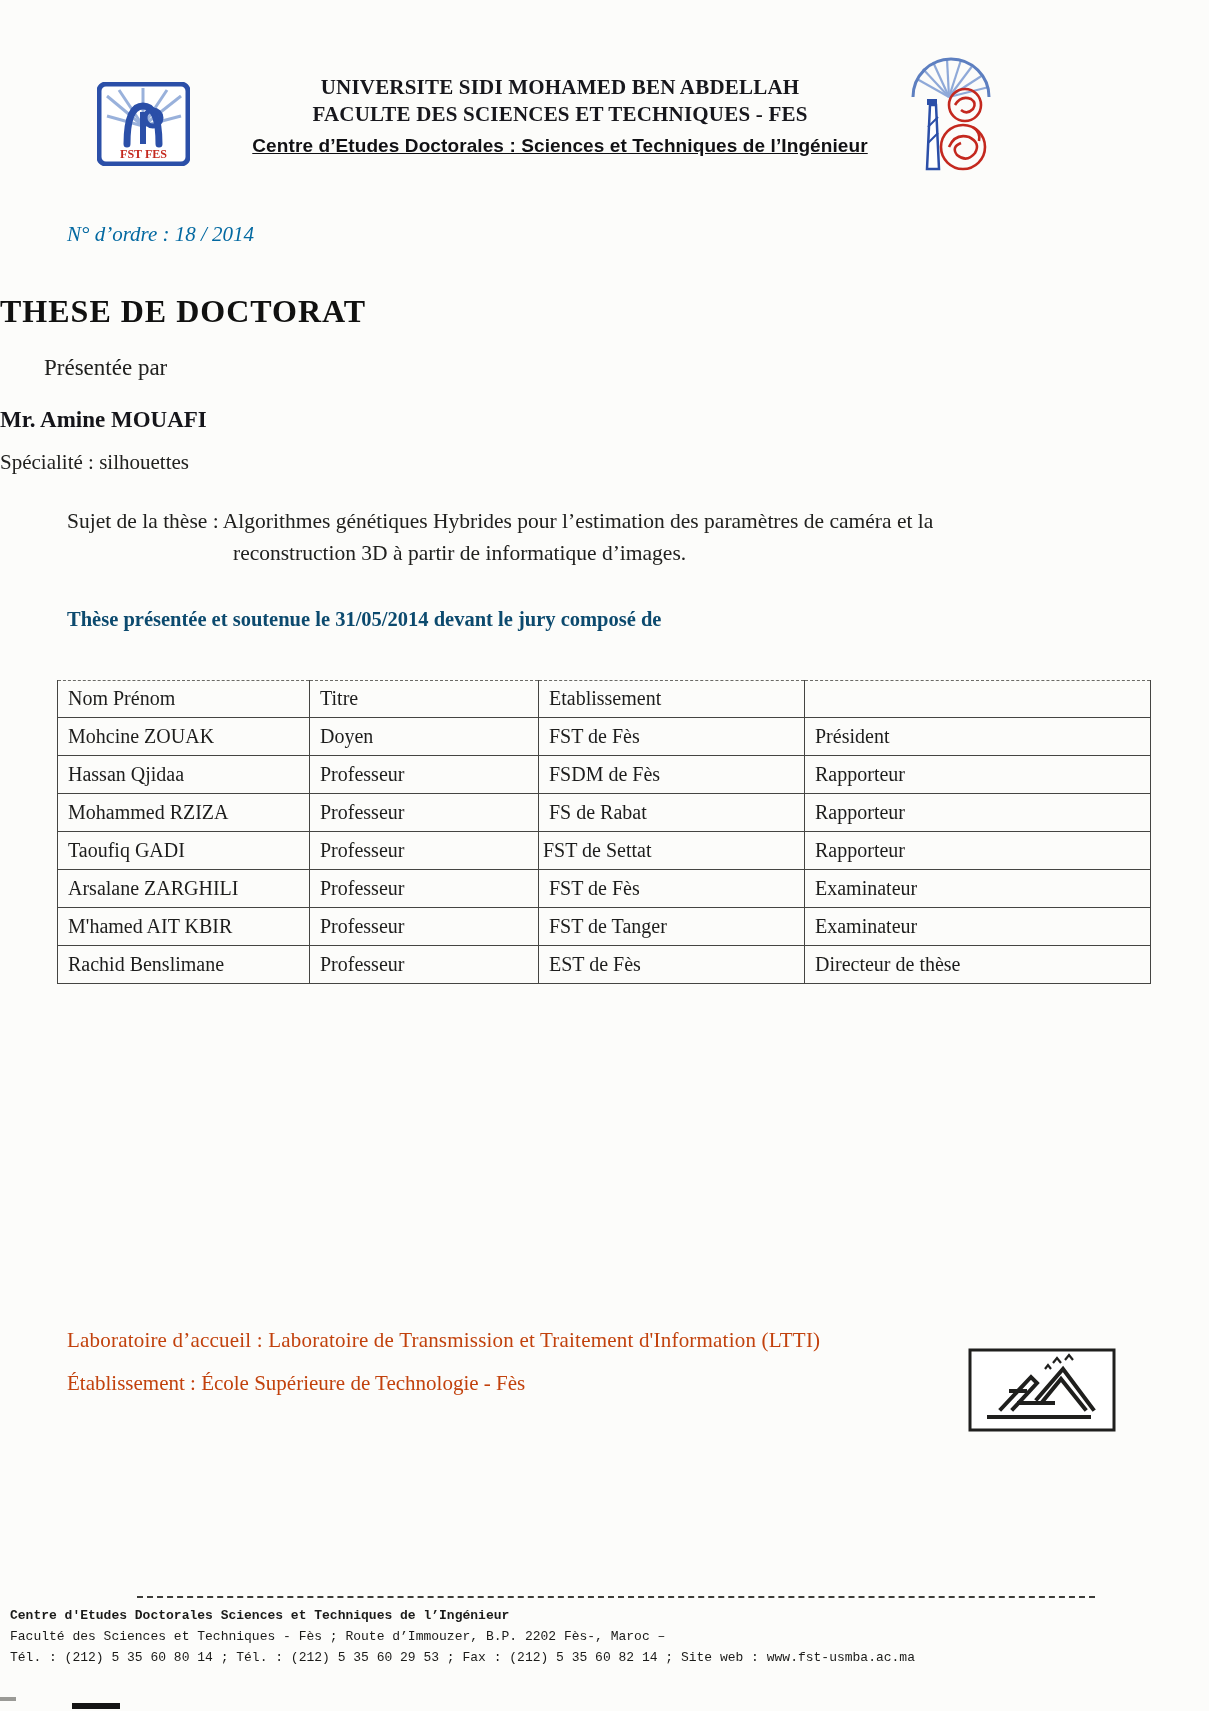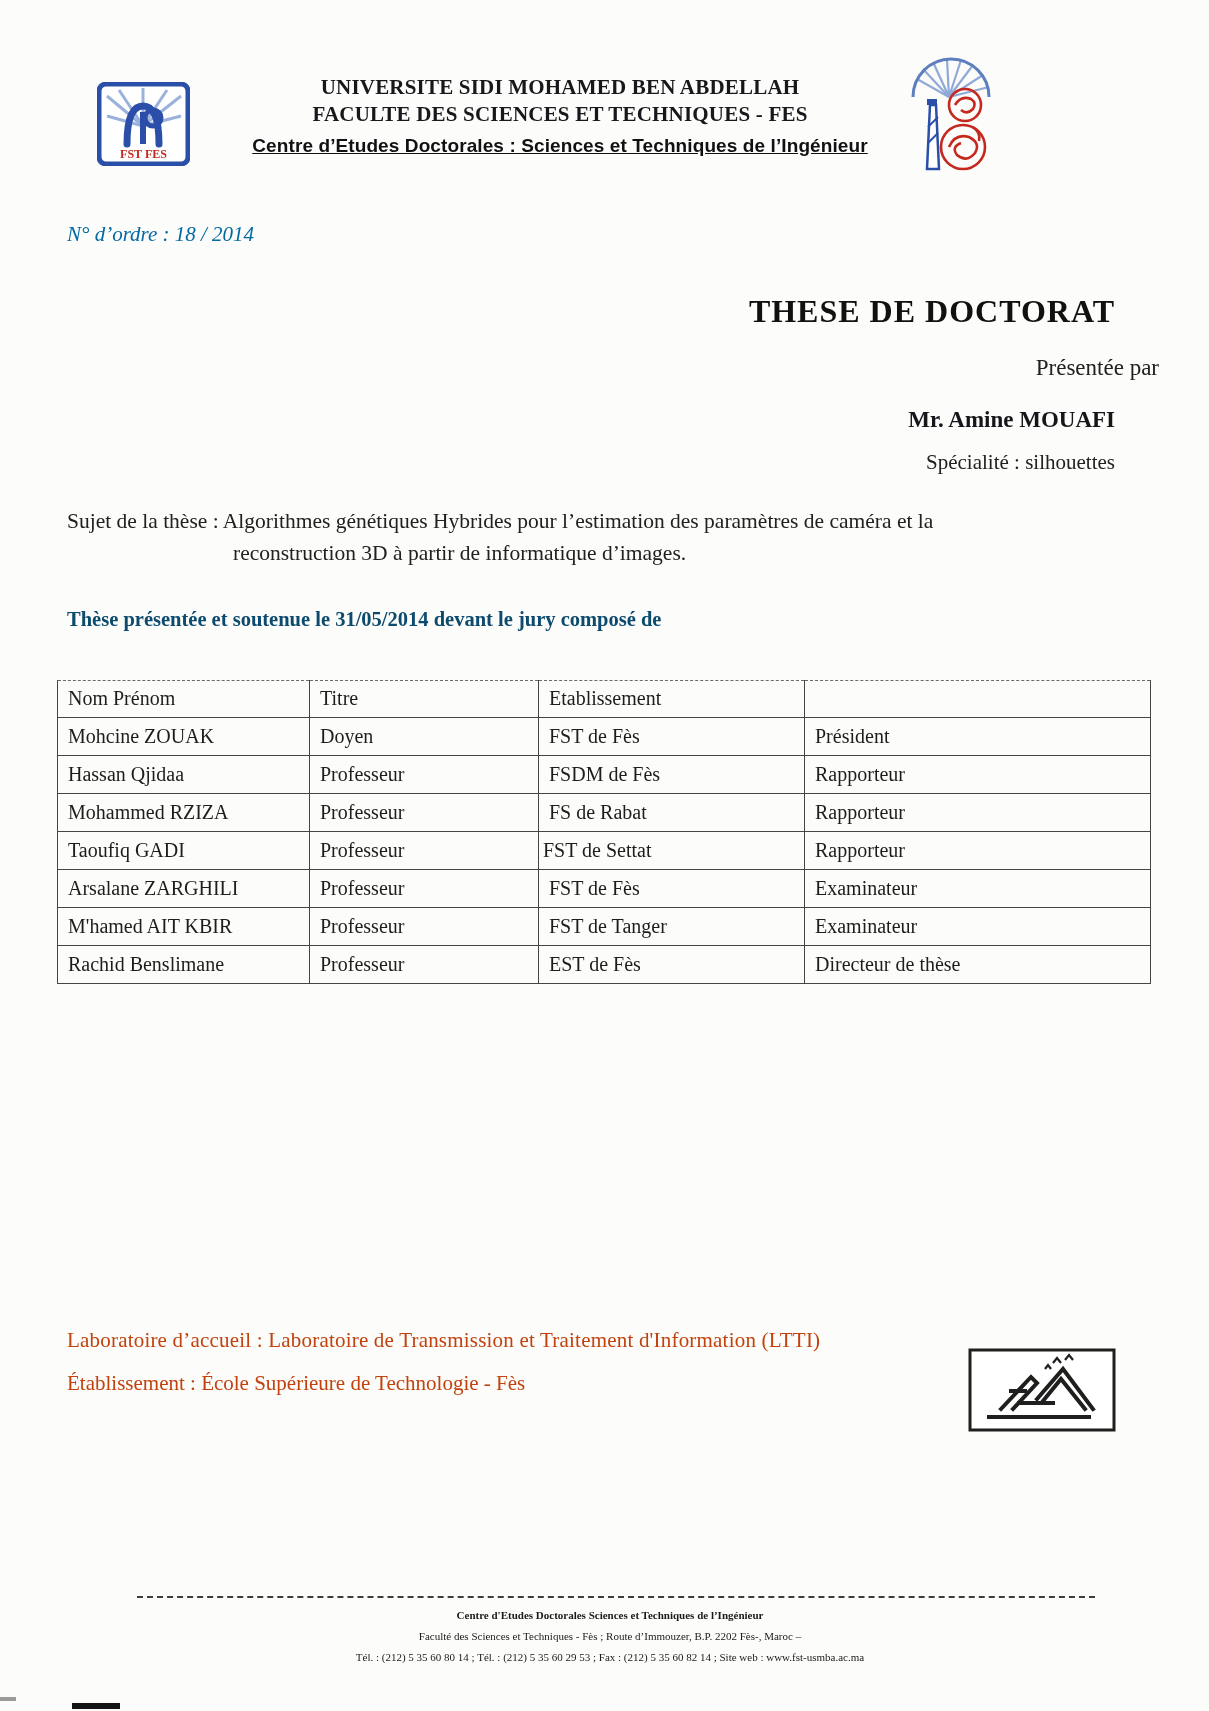--- a/index.html
+++ b/index.html
@@ -20,21 +20,21 @@
     margin-top:7px;
     font-family:"Liberation Sans", sans-serif;
     font-size:19px; font-weight:bold;
     text-decoration:underline;
     color:#111114;
     letter-spacing:.1px;
   }
 
   
   .order-number { left:67px; top:222px; font-size:21px; font-style:italic; color:#0369a1; }
-  .centered-col { left:0; width:1115px; text-align:right; }
+  .centered-col { left:0; width:1115px; text-align:left; }
   .doc-title { top:293px; font-size:32px; font-weight:bold; letter-spacing:1px; color:#111110; }
   .presented-by { top:355px; font-size:23px;margin-left:44px; }
   .author-name { top:407px; font-size:23px; font-weight:bold; color:#15151a; }
   .specialty { top:450px; font-size:21px; }
 
   .subject { left:67px; top:505px; width:1060px; font-size:21.5px; line-height:32px; }
   .subject .line2 { padding-left:166px; }
 
   .defense-line { left:67px; top:608px; font-size:20.5px; font-weight:bold; color:#0c4a6e; }
 
@@ -60,21 +60,21 @@
 
   
   .lab-line { left:67px; font-size:21px; color:#c2410c; }
   .lab-accueil { top:1328px; letter-spacing:.2px; }
   .lab-etab { top:1371px; }
 
   .stamp-box { left:967px; top:1347px; width:150px; height:86px; }
 
   .sep-dashed { left:137px; top:1596px; width:958px; border-top:2px dashed #3c3c38; height:0; }
 
-  .footer { left:10px; top:1605px; width:1200px; text-align:center; font-size:11px; line-height:21px; color:#1a1a18; }
+  .footer { left:10px; top:1605px; width:1200px; text-align:left; font-size:13px; line-height:21px; color:#1a1a18;font-family:Liberation Mono, monospace; }
   .footer .f1 { font-weight:bold; }
 
   .artifact-a { left:72px; top:1703px; width:48px; height:6px; background:#141414; }
   .artifact-b { left:0px; top:1697px; width:16px; height:4px; background:#9a9a96; }
 </style>
 </head>
 <body>
 
 <div class="abs" style="left:97px; top:82px; width:93px; height:84px;">
   <svg width="93" height="84" viewBox="0 0 93 84">

